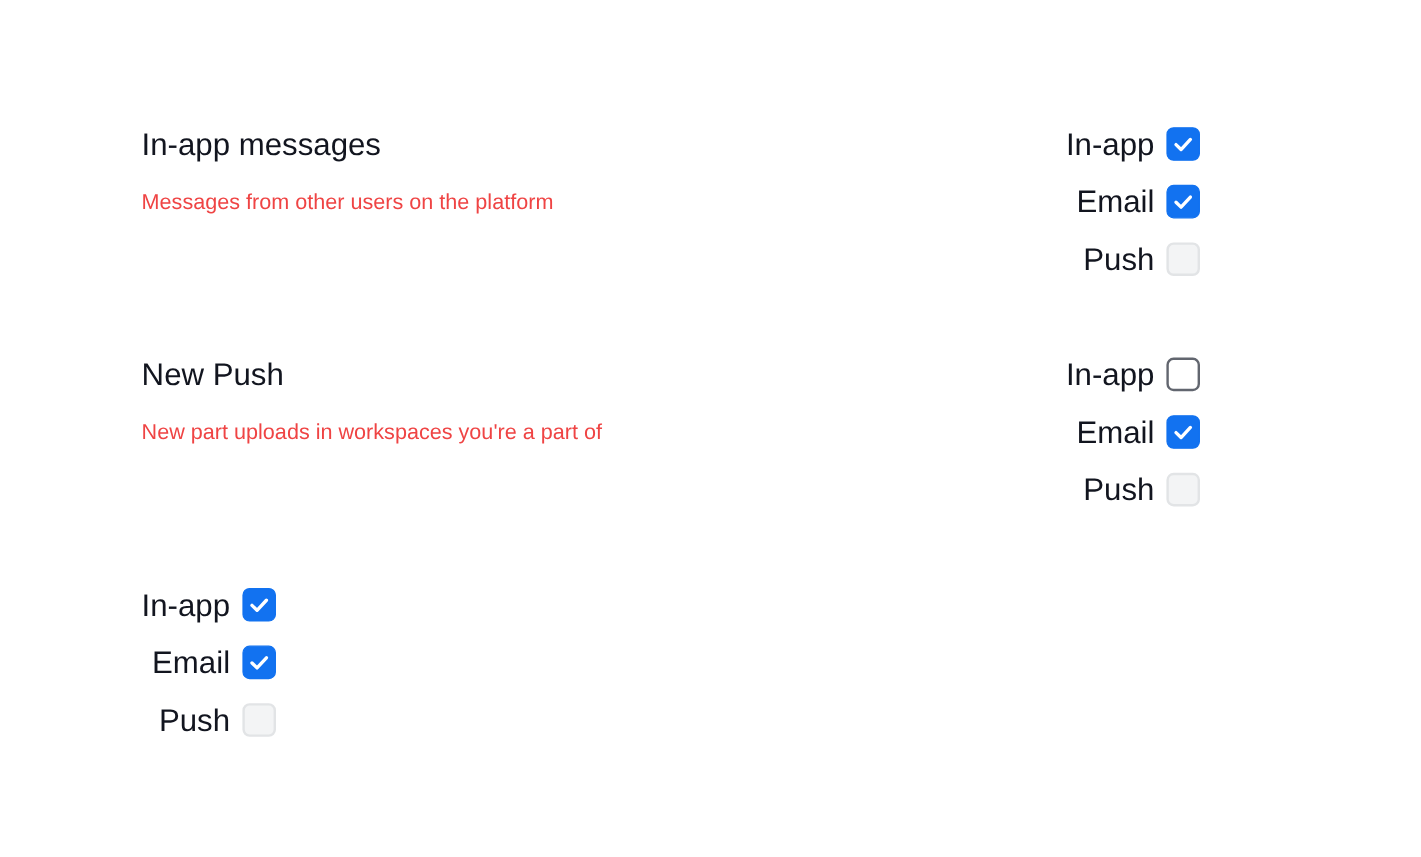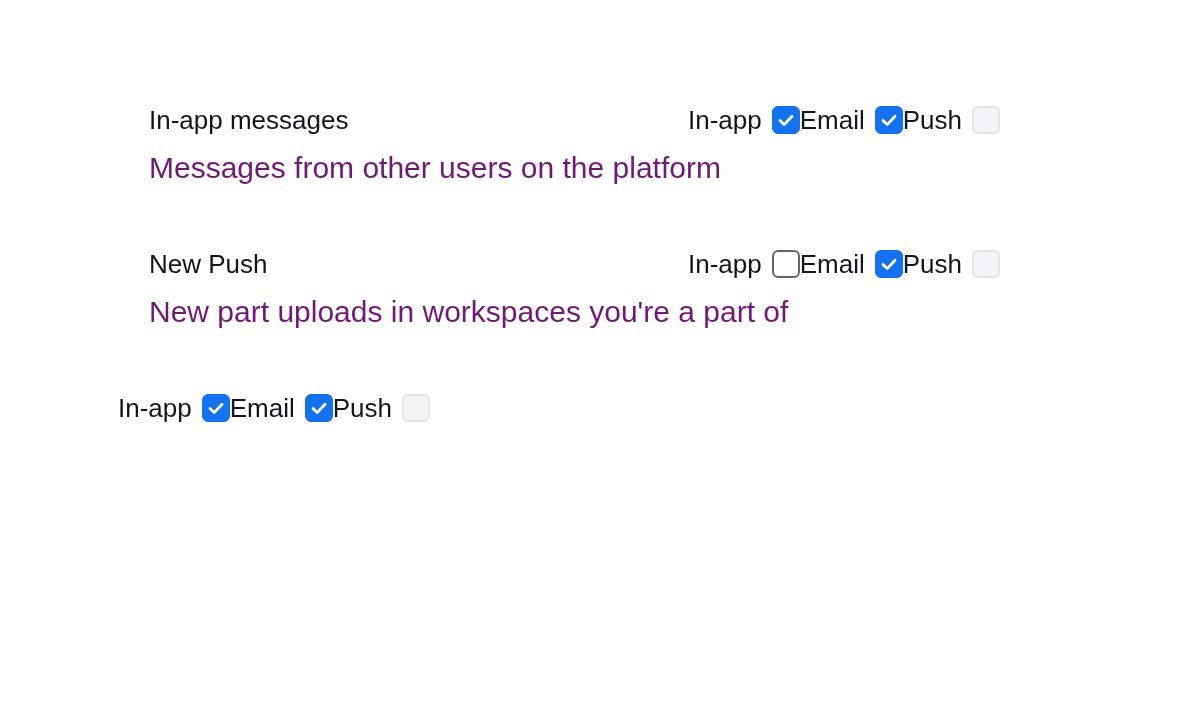--- a/index.html
+++ b/index.html
@@ -29,42 +29,42 @@
     align-items: flex-start;
     justify-content: space-between;
     margin-bottom: 48px;
   }
   .pref-group:last-child { margin-bottom: 0; }
 
   .pref-text {
     padding-top: 0;
     flex: 0 1 auto;
     min-width: 0;
-    margin-left: 31px;
   }
 
   .pref-title {
     font-size: 26px;
     line-height: 48px;
     font-weight: 400;
     color: #12151f;
     white-space: nowrap;
   }
 
   .pref-desc {
-    font-size: 30px;
+    font-size: 18px;
     line-height: 48px;
     font-weight: 400;
-    color: #701a75;
+    color: #ef4444;
     white-space: nowrap;
   }
 
   .channel-list {
     flex: 0 0 auto;
     display: flex;
+    flex-direction: column;
     align-items: flex-end;
   }
 
   .channel-row {
     display: flex;
     align-items: center;
     justify-content: flex-end;
     height: 48px;
   }
 

